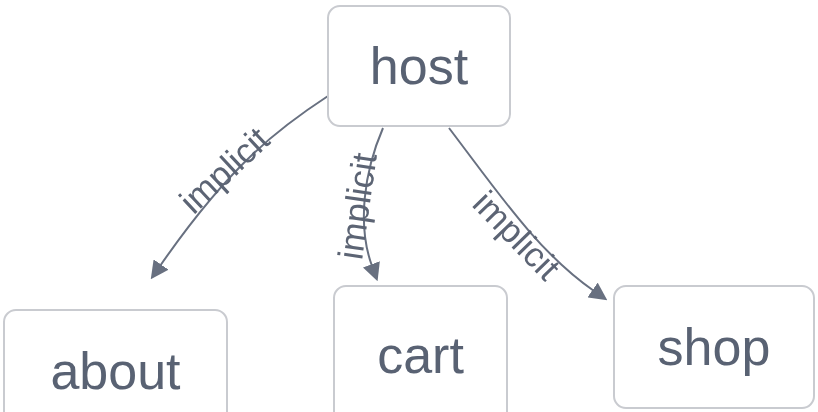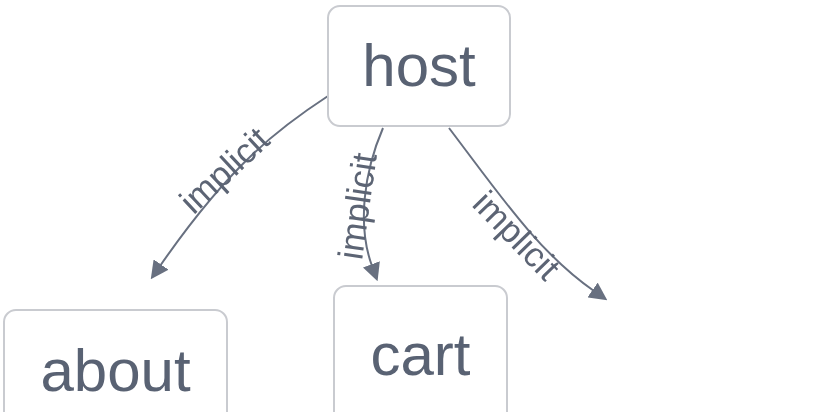--- a/index.html
+++ b/index.html
@@ -28,21 +28,21 @@
   .node{
     position:absolute;
     box-sizing:border-box;
     background:var(--node-fill);
     border:2px solid var(--node-border);
     border-radius:13px;
     display:flex;
     align-items:center;
     justify-content:center;
     color:var(--node-text);
-    font-size:60px;
+    font-size:52px;
     line-height:1;
   }
   .node-host {left:327px;top:5px;  width:184px;height:122px;}
   .node-about{left:3px;  top:285px;width:225px;height:124px;margin-top:24px;}
   .node-cart {left:333px;top:285px;width:175px;height:140px;align-items:center;}
   .node-shop {left:613px;top:285px;width:202px;height:124px;}
   .edge-label{
     position:absolute;
     color:var(--label-text);
     font-size:35px;
@@ -76,14 +76,17 @@
 
   <div class="node node-host">
     <span>host</span>
   </div>
   <div class="node node-about">
     <span>about</span>
   </div>
   <div class="node node-cart">
     <span>cart</span>
   </div>
+  <div class="node node-shop">
+    <span>shop</span>
+  </div>
 
 </div>
 
 </body></html>

